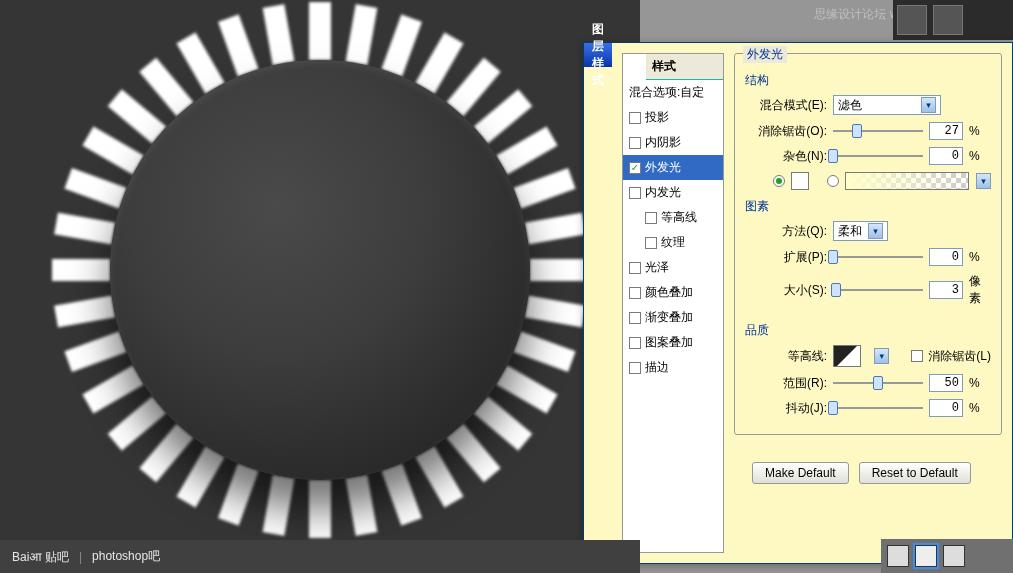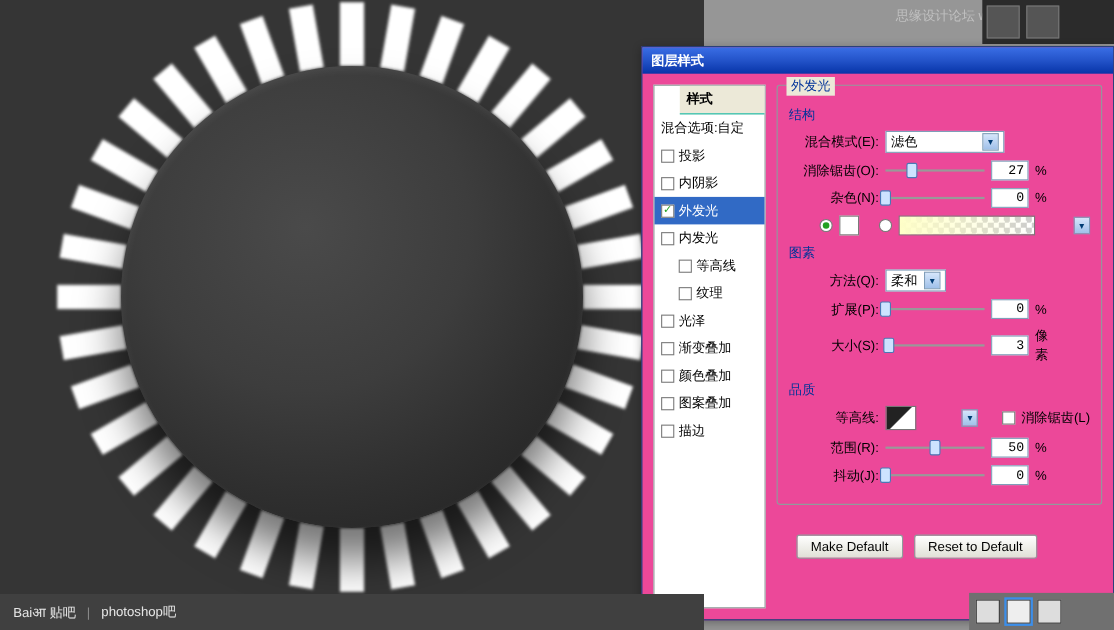--- a/index.html
+++ b/index.html
@@ -65,25 +65,24 @@
   padding-left: 12px;
   gap: 10px;
   font-size: 12px;
 }
 .bottom-bar .divider { color: #888; }
 
 .dialog {
   position: absolute;
   left: 583px; top: 42px;
   width: 430px; height: 522px;
-  background: #ec4899;
+  background: #fef9c3;
   border: 1px solid #003c74;
   box-shadow: 0 2px 8px rgba(0,0,0,0.3);
   display: flex;
-  flex-direction: column;
 }
 .titlebar {
   height: 24px;
   background: linear-gradient(to bottom, #3a6ee5 0%, #2353c9 50%, #0734a8 100%);
   color: #fff;
   display: flex;
   align-items: center;
   padding: 0 8px;
   font-weight: bold;
   font-size: 12px;
@@ -365,25 +364,25 @@
           <div class="styles-item indent">
             <span class="chk"></span>
             <span>纹理</span>
           </div>
           <div class="styles-item">
             <span class="chk"></span>
             <span>光泽</span>
           </div>
           <div class="styles-item">
             <span class="chk"></span>
+            <span>颜色叠加</span>
+          </div>
+          <div class="styles-item">
+            <span class="chk"></span>
             <span>渐变叠加</span>
-          </div>
-          <div class="styles-item">
-            <span class="chk"></span>
-            <span>颜色叠加</span>
           </div>
           <div class="styles-item">
             <span class="chk"></span>
             <span>图案叠加</span>
           </div>
           <div class="styles-item">
             <span class="chk"></span>
             <span>描边</span>
           </div>
         </div>

